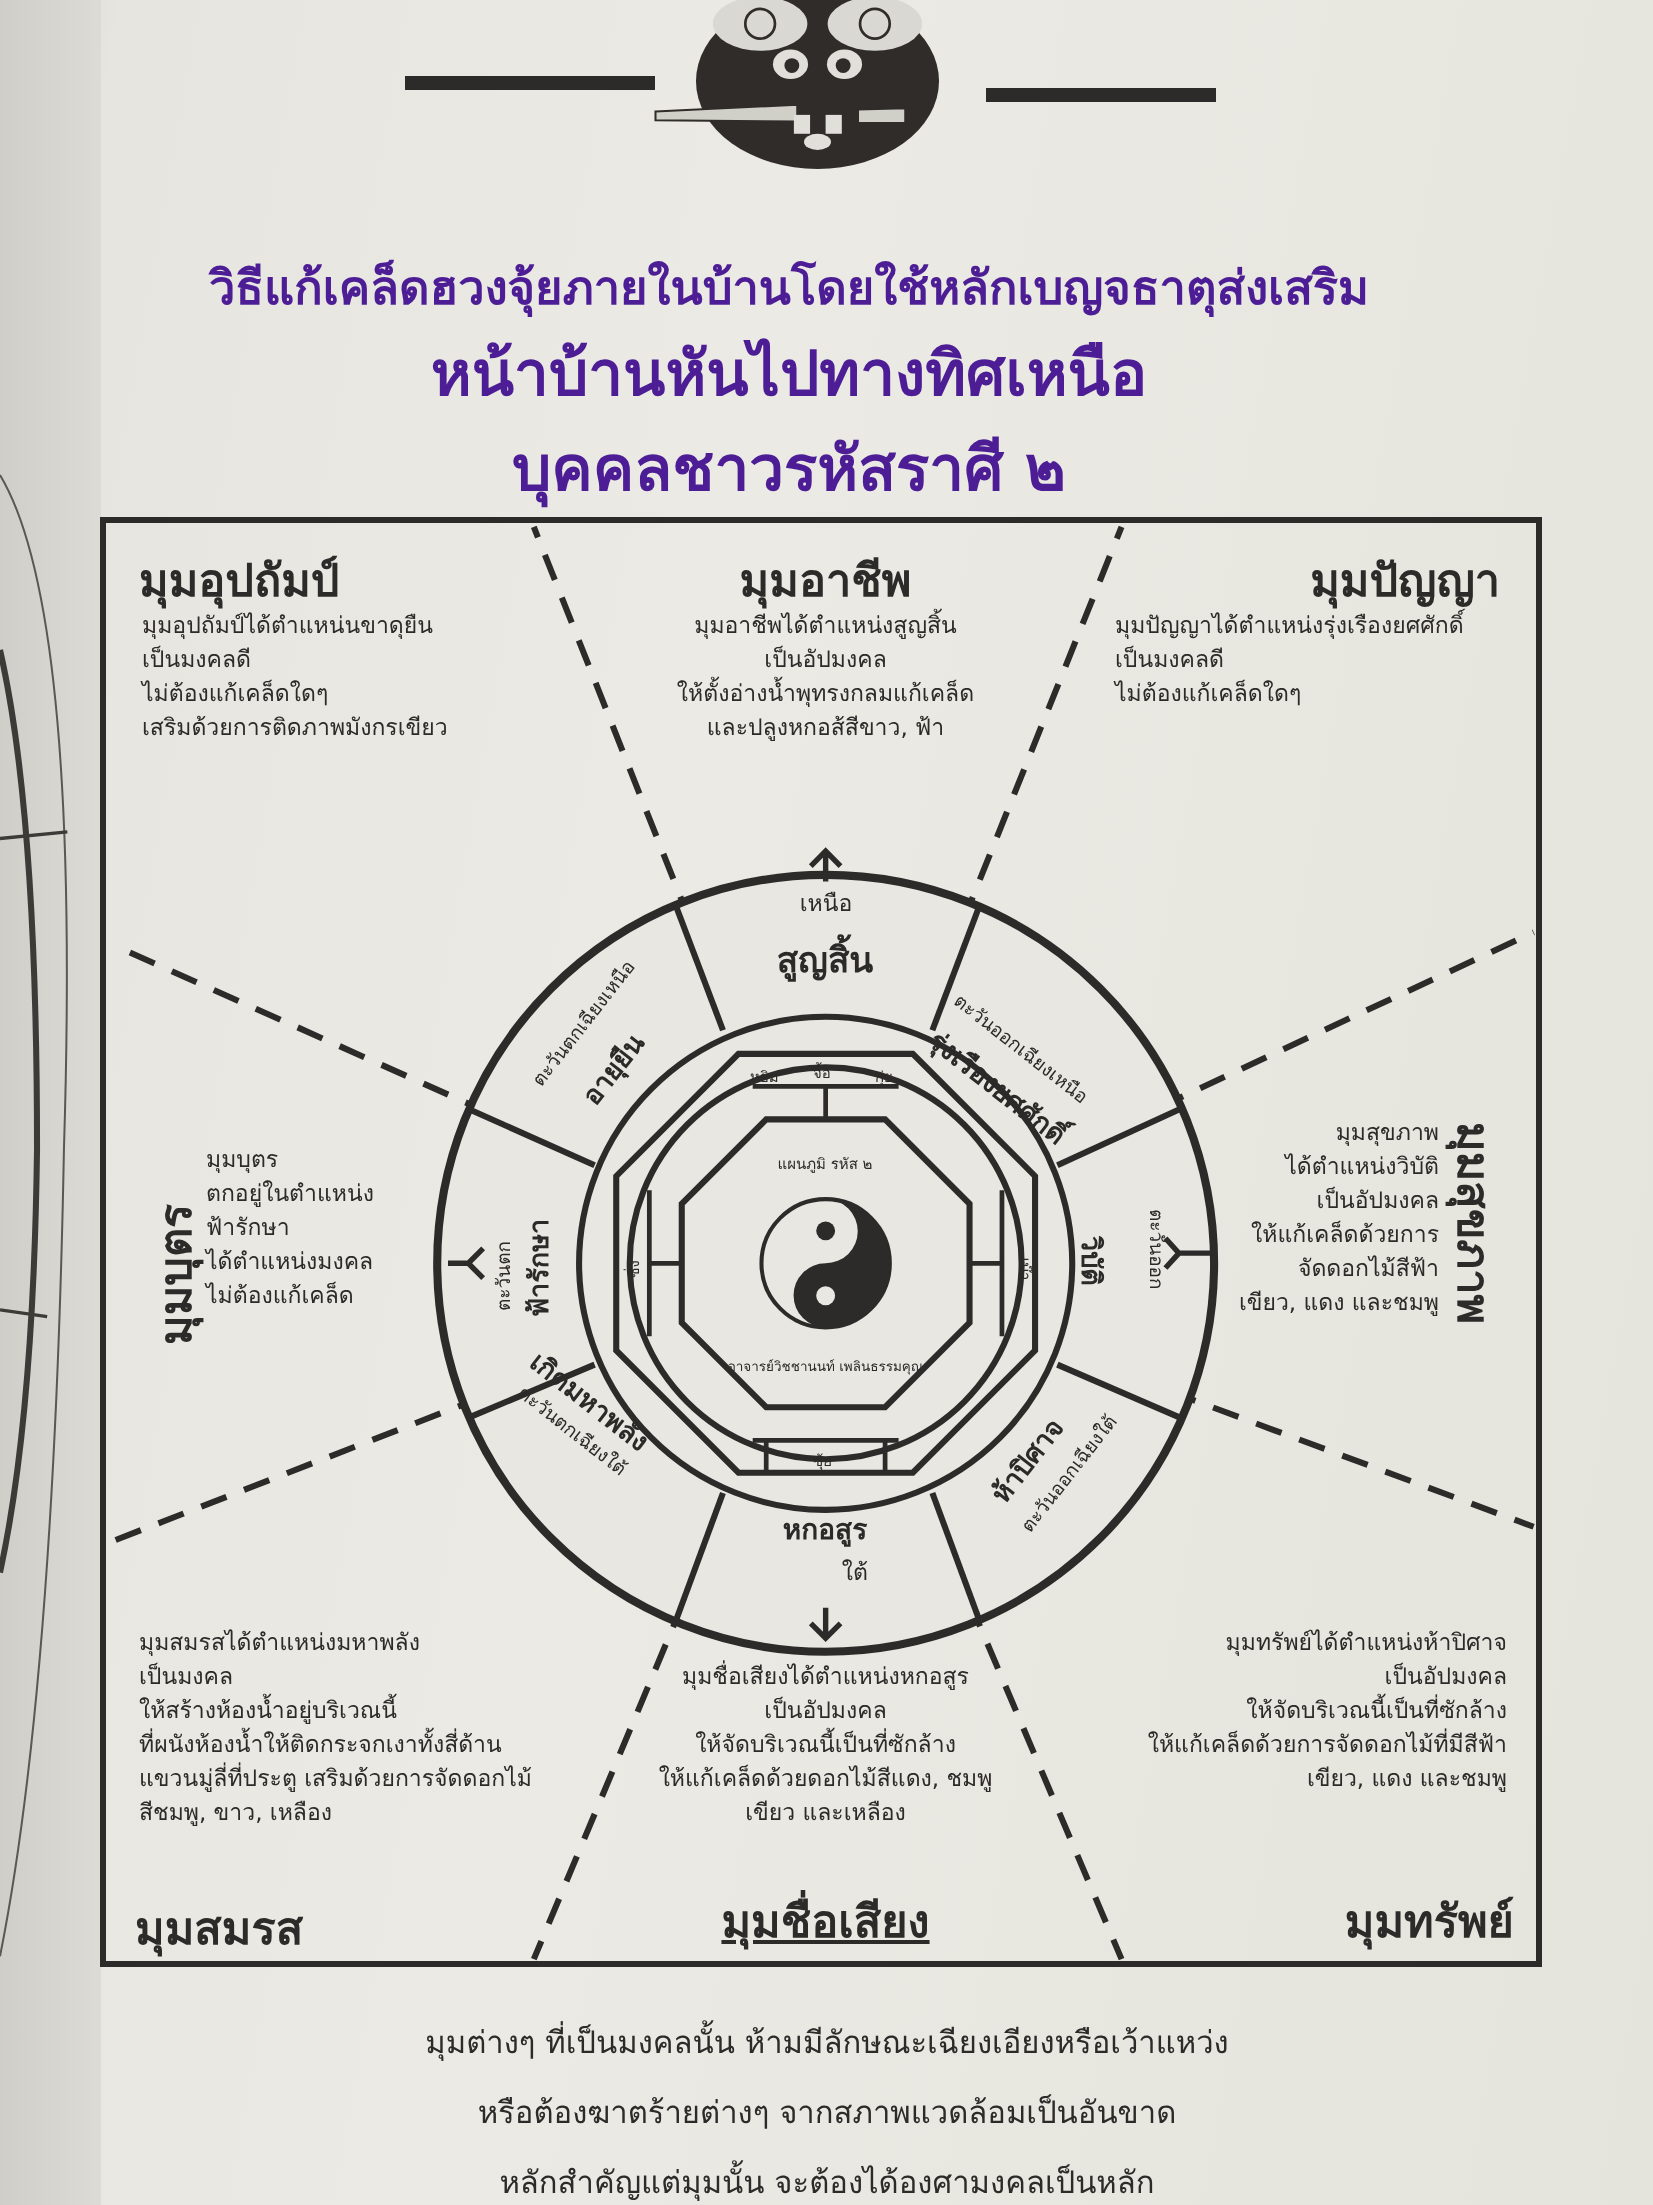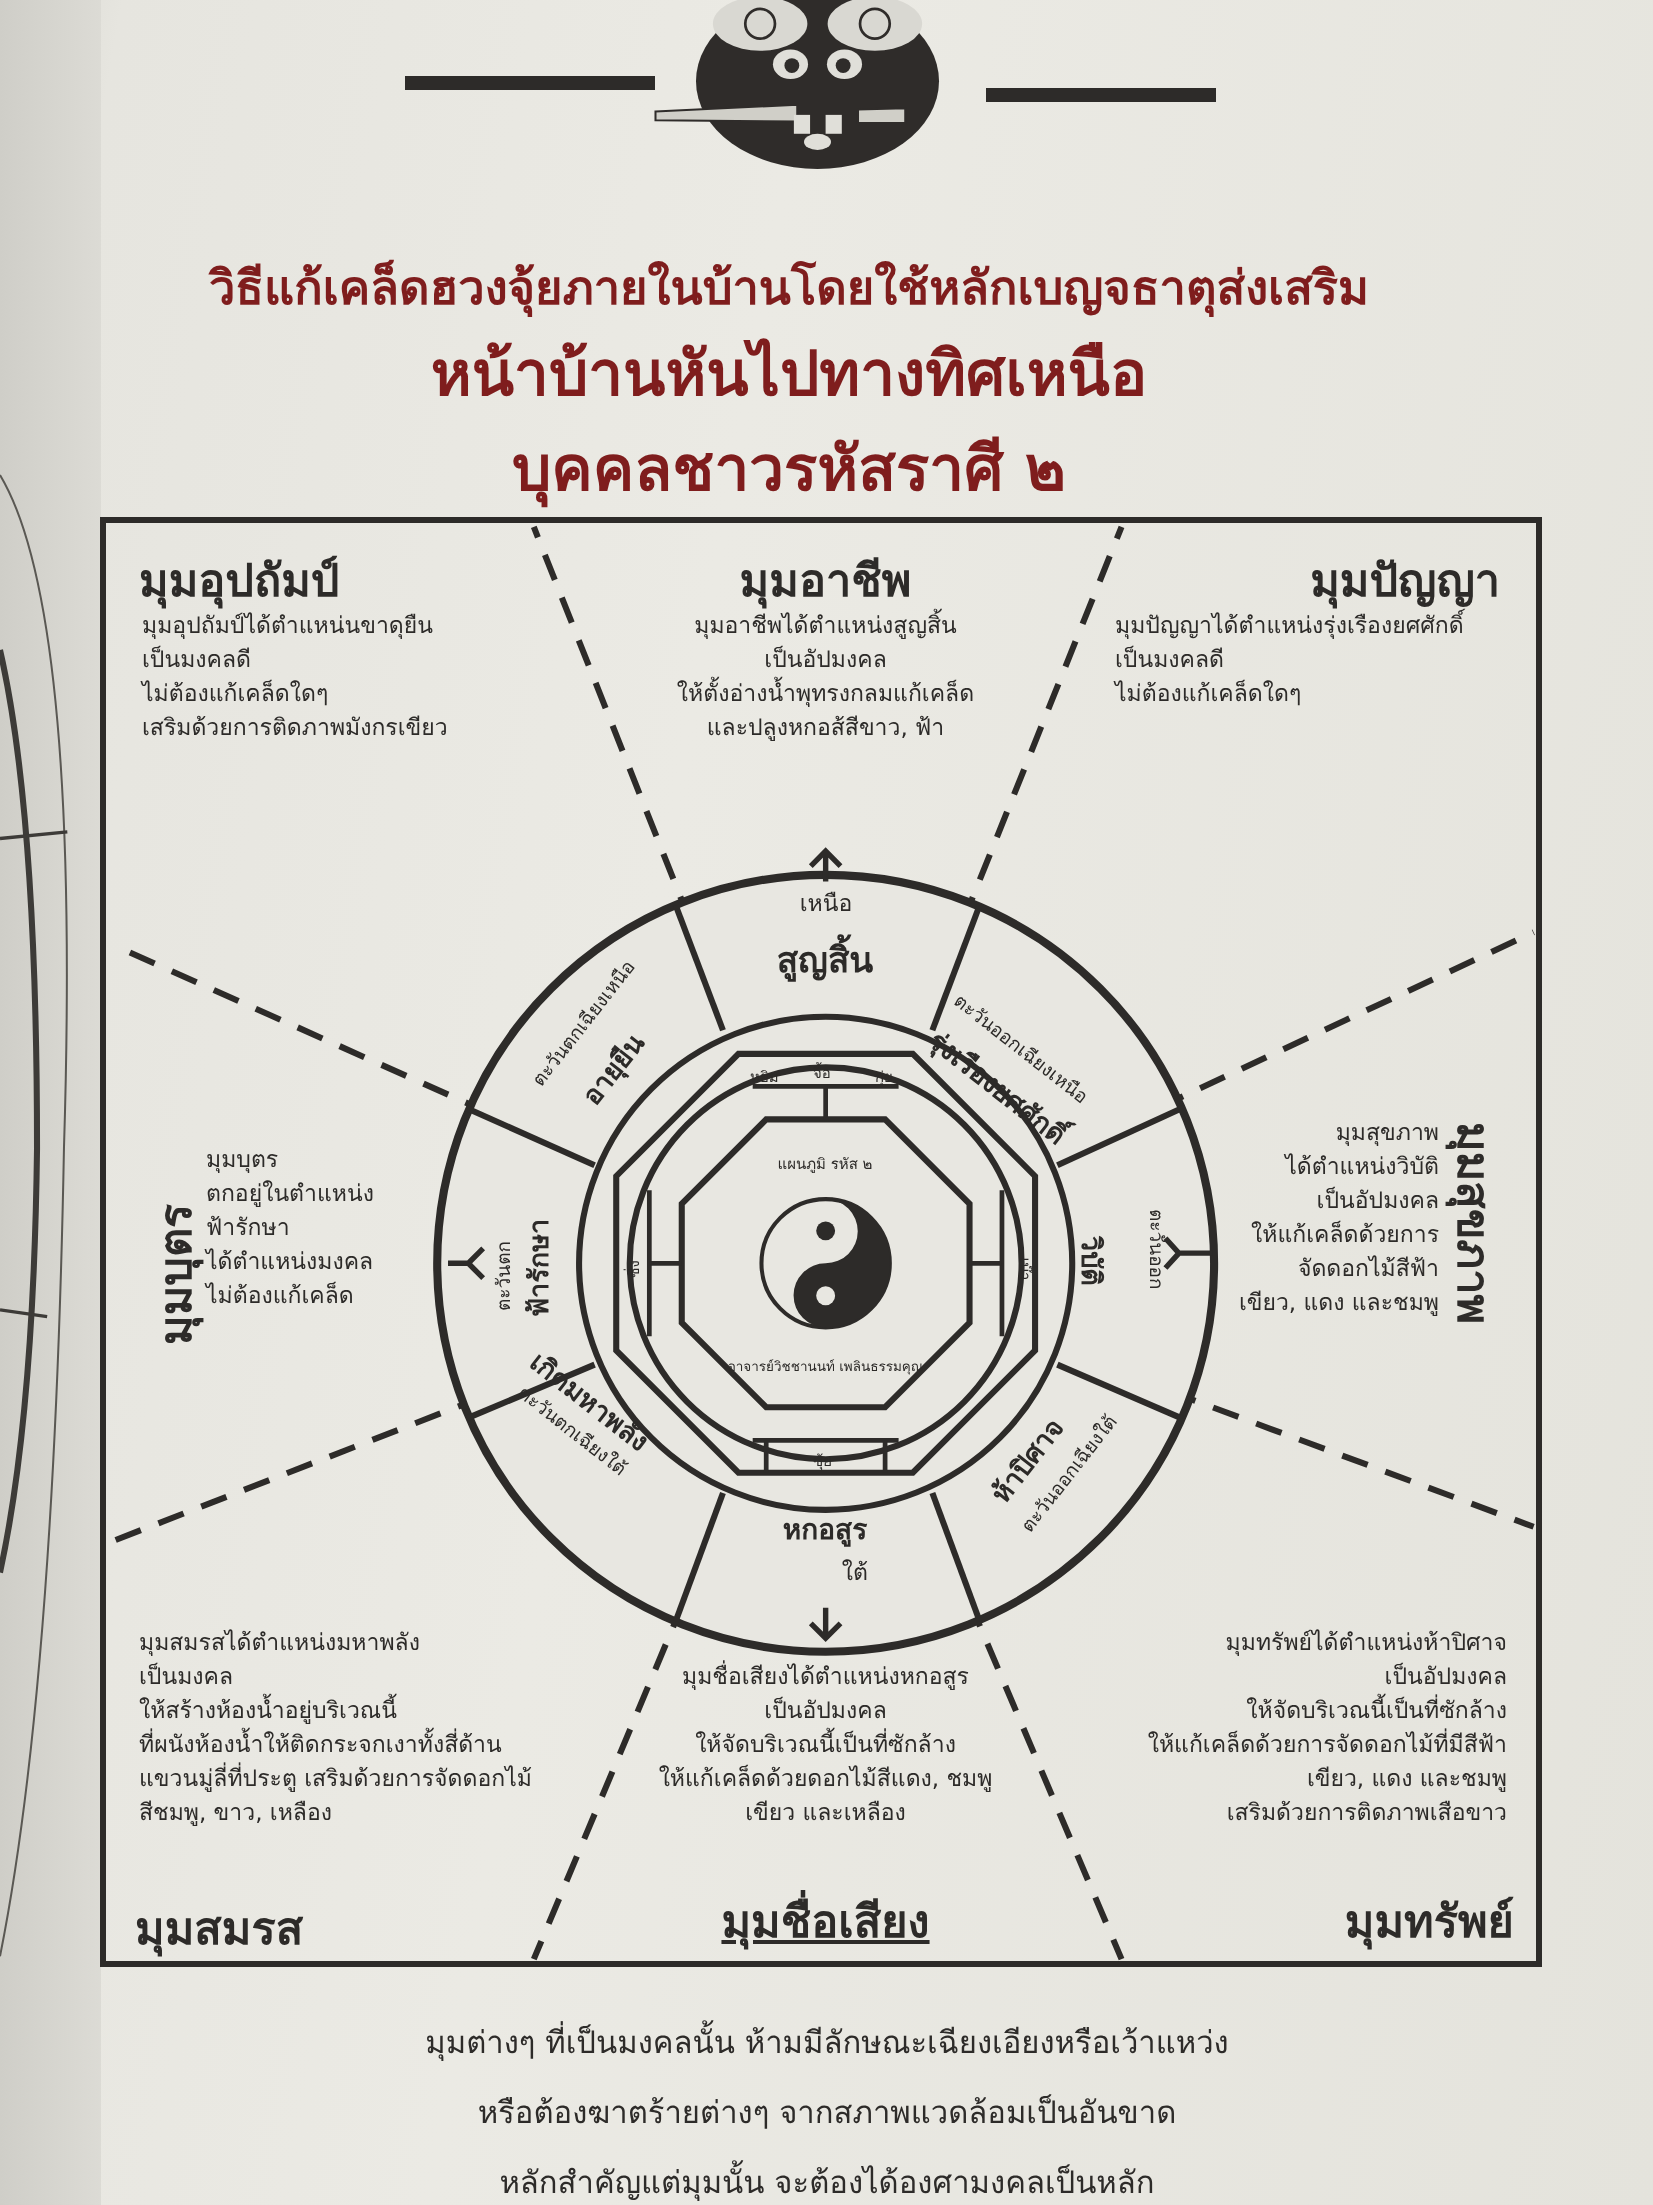--- a/index.html
+++ b/index.html
@@ -20,21 +20,21 @@
   
   #ornament { position:absolute; left:0; top:0; width:1654px; height:176px; }
   .rule { position:absolute; height:13.5px; background:#2d2b29; }
   #rule-left { left:405px; top:76px; width:250px; }
   #rule-right { left:986px; top:88px; width:230px; }
   #guardian {
     position:absolute; left:642px; top:0; width:351px; height:169px;
   }
 
   
-  .title { position:absolute; left:0; width:1578px; text-align:center; font-weight:bold; color:#7f1d1d; white-space:nowrap; }
+  .title { position:absolute; left:0; width:1578px; text-align:center; font-weight:bold; color:#4c1d95; white-space:nowrap; }
   #title-1 { top:250px; font-size:47px; letter-spacing:0px; }
   #title-2 { top:324px; font-size:62px; }
   #title-3 { top:419px; font-size:62px; }
 
   
   #frame {
     position:absolute; left:100px; top:517px; width:1442px; height:1450px;
     border:6.8px solid #2d2b29; box-sizing:border-box;
   }
   #diagram-svg { position:absolute; left:0; top:0; width:1654px; height:2205px; pointer-events:none; }
@@ -236,21 +236,20 @@
   <div>เขียว และเหลือง</div>
 </div>
 <div class="corner-title center" style="left:623px;top:1885px;width:405px;text-decoration:underline;">มุมชื่อเสียง</div>
 
 <div class="corner-text right" style="left:1054px;top:1625px;width:453px;">
   <div>มุมทรัพย์ได้ตำแหน่งห้าปิศาจ</div>
   <div>เป็นอัปมงคล</div>
   <div>ให้จัดบริเวณนี้เป็นที่ซักล้าง</div>
   <div>ให้แก้เคล็ดด้วยการจัดดอกไม้ที่มีสีฟ้า</div>
   <div>เขียว, แดง และชมพู</div>
-  <div>เสริมด้วยการติดภาพเสือขาว</div>
 </div>
 <div class="corner-title right" style="left:1149px;top:1885px;width:365px;">มุมทรัพย์</div>
 
 <div id="footer">
   <div>มุมต่างๆ ที่เป็นมงคลนั้น ห้ามมีลักษณะเฉียงเอียงหรือเว้าแหว่ง</div>
   <div>หรือต้องฆาตร้ายต่างๆ จากสภาพแวดล้อมเป็นอันขาด</div>
   <div>หลักสำคัญแต่มุมนั้น จะต้องได้องศามงคลเป็นหลัก</div>
 </div>
 
 

